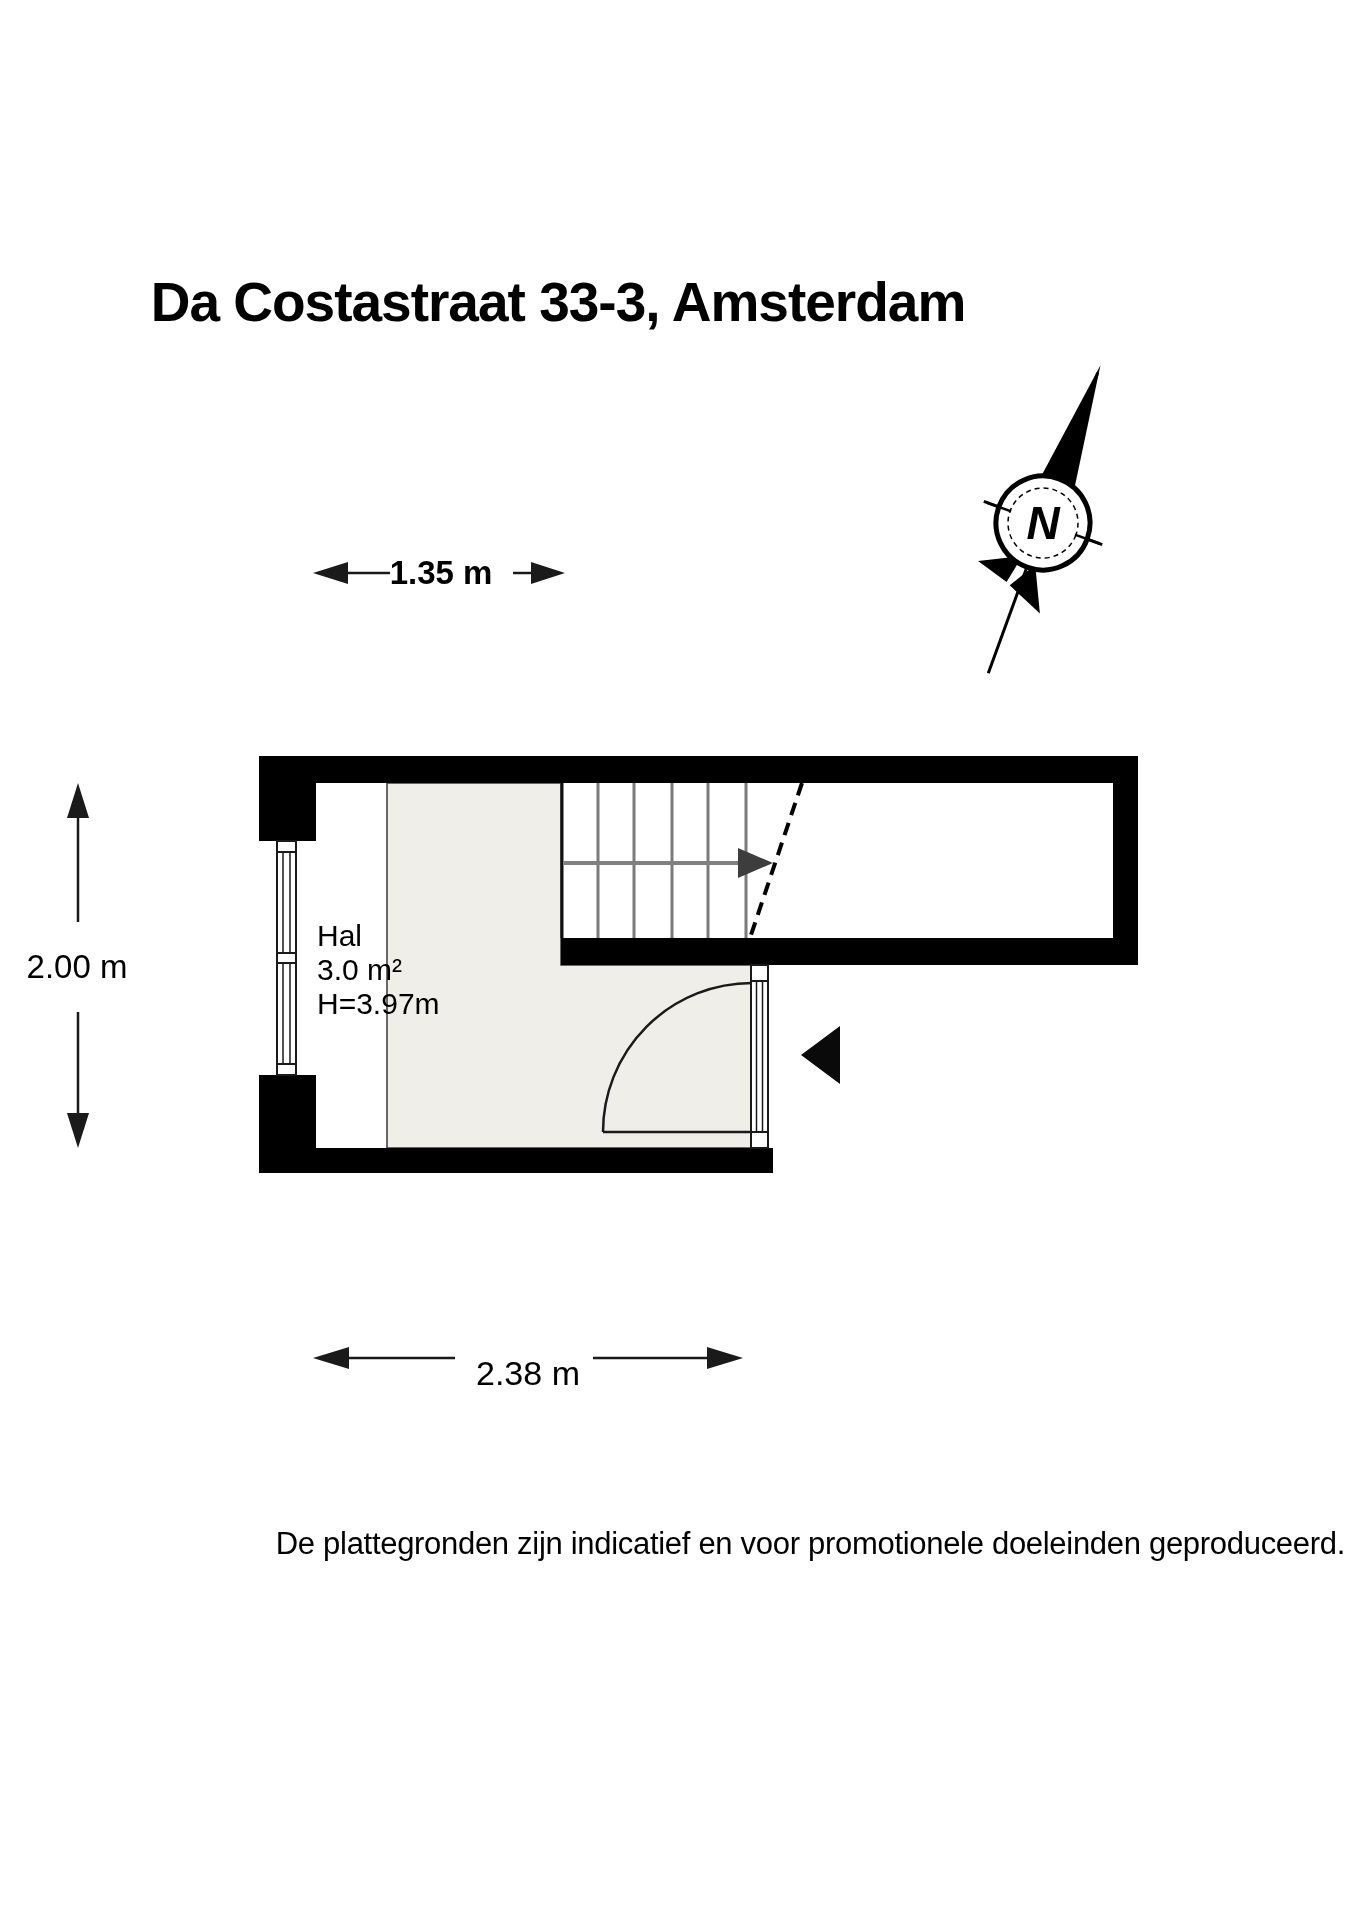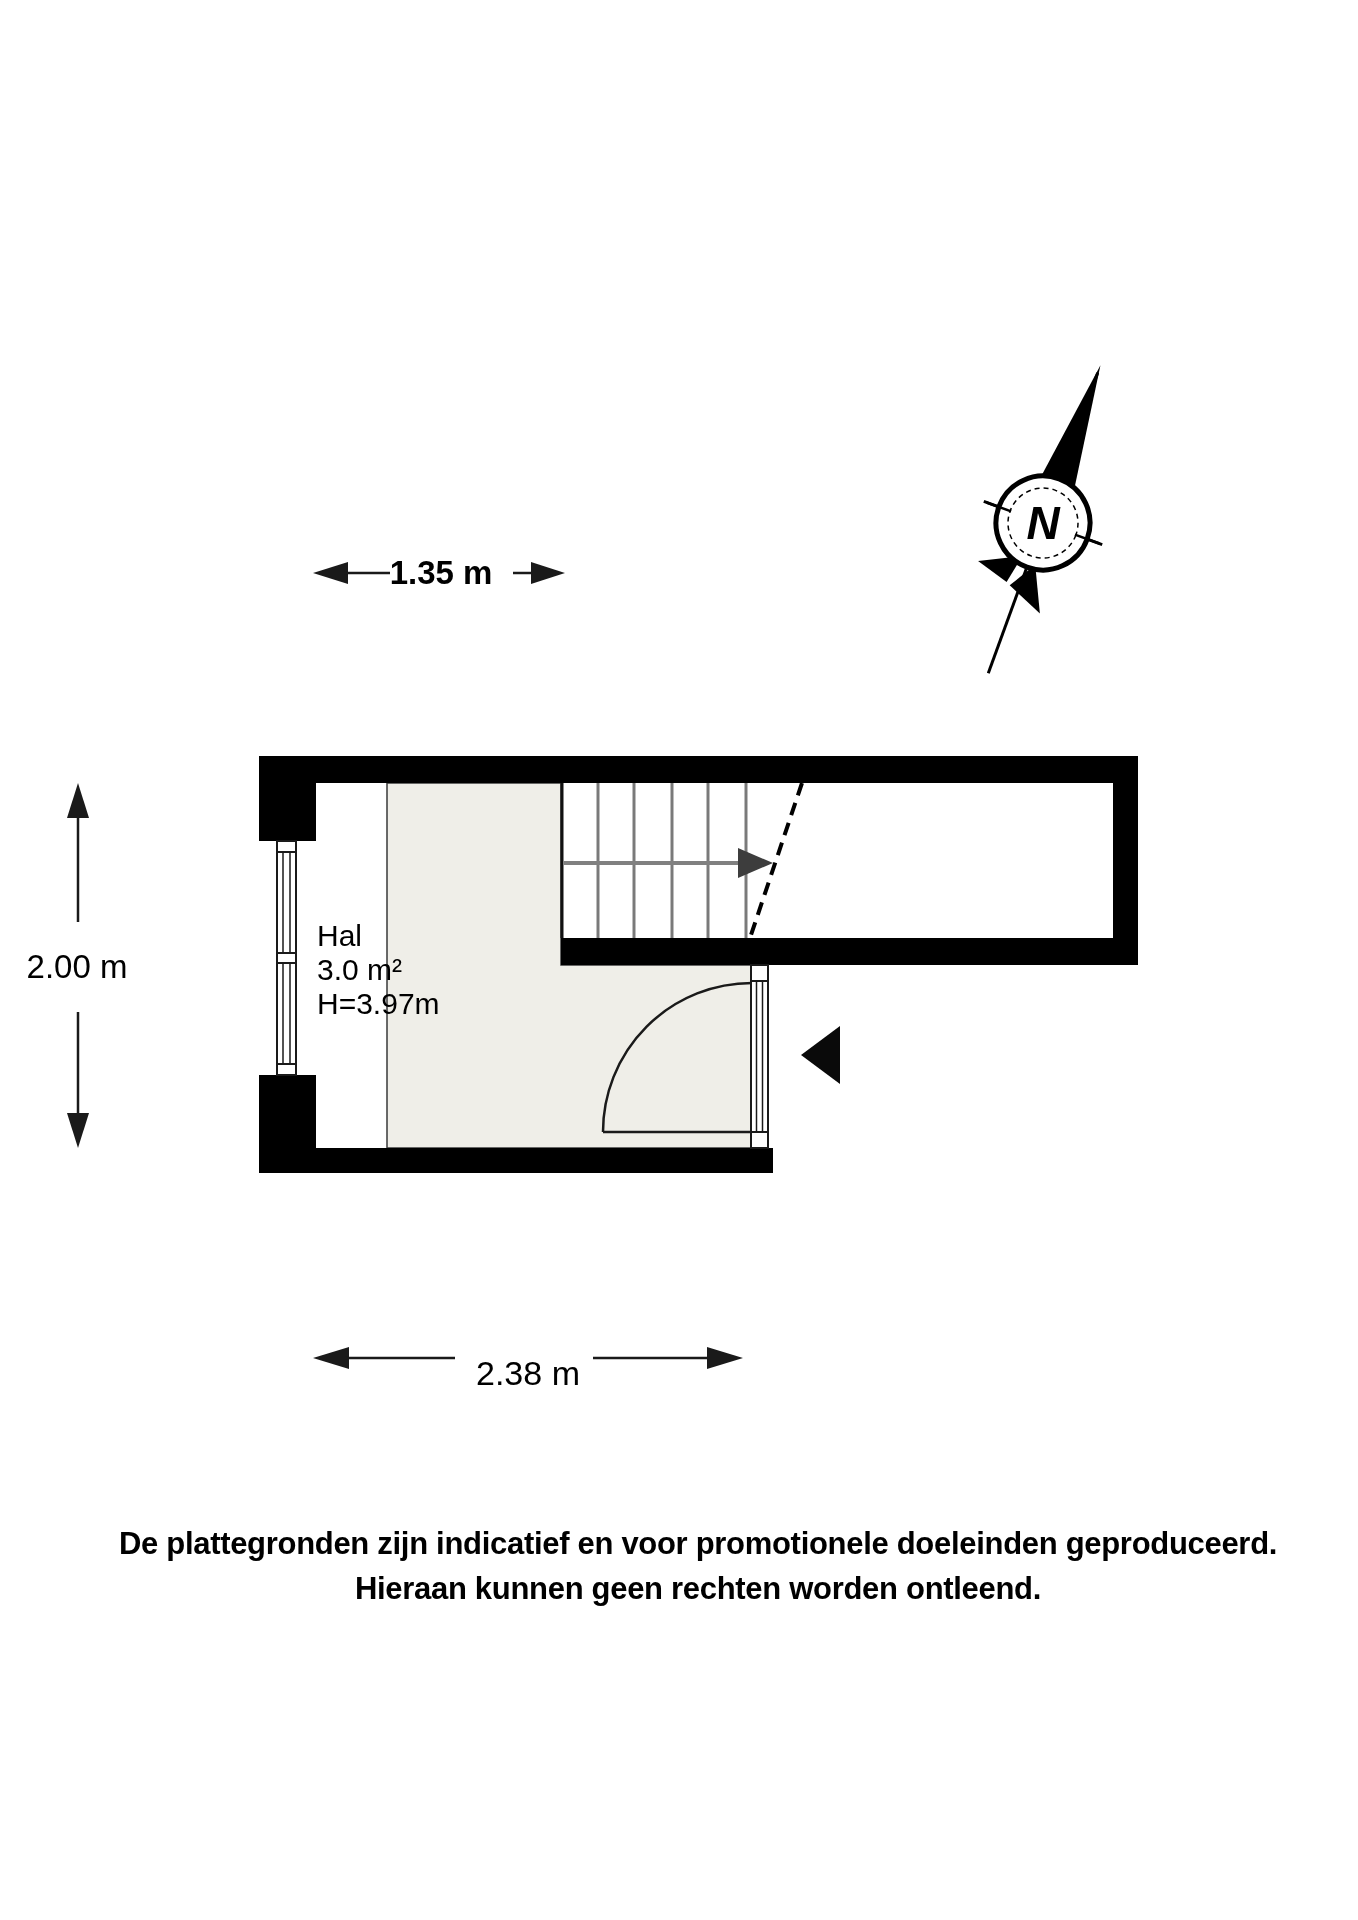--- a/index.html
+++ b/index.html
@@ -5,22 +5,22 @@
   html,body{margin:0;padding:0;background:#ffffff;}
   body{width:1358px;height:1920px;position:relative;overflow:hidden;
        font-family:"Liberation Sans", sans-serif;color:#000;}
   .abs{position:absolute;}
   #plan-svg{position:absolute;left:0;top:0;}
   .title-block{left:0;top:274px;width:1116px;text-align:center;
                font-weight:bold;font-size:55px;line-height:57px;letter-spacing:-1px;}
   .dim-label{font-size:33px;line-height:40px;text-align:center;width:200px;}
   .room-label{left:317px;top:919px;width:300px;text-align:left;
               font-size:30px;line-height:34px;}
-  .disclaimer{left:39px;top:1521px;width:1318px;text-align:center;
-              font-size:31px;line-height:45px;letter-spacing:-0.3px;font-weight:bold;}
+  .disclaimer{left:27px;top:1521px;width:1318px;text-align:right;
+              font-size:31px;line-height:45px;letter-spacing:-0.3px;}
   .wall{fill:#000000;stroke:none;}
   .thinline{stroke:#1a1a1a;stroke-width:2;fill:none;}
   svg text{font-family:"Liberation Sans", sans-serif;}
 </style>
 </head>
 <body>
 
 <svg id="plan-svg" width="1358" height="1920" viewBox="0 0 1358 1920">
 
   <polygon points="387,783 561,783 561,965 751,965 751,1148 387,1148" stroke="#3a3a3a" stroke-width="1.5" fill="#EFEEE8"></polygon>
@@ -102,30 +102,30 @@
       <circle cx="0" cy="0" r="47" fill="#ffffff" stroke="#000" stroke-width="5"></circle>
       <line x1="-60" y1="0" x2="-34" y2="0" stroke="#000" stroke-width="2.5"></line>
       <line x1="34" y1="0" x2="60" y2="0" stroke="#000" stroke-width="2.5"></line>
       <circle cx="0" cy="0" r="35" fill="none" stroke="#000" stroke-width="1.5" stroke-dasharray="5 4"></circle>
     </g>
     <text x="1043" y="539" text-anchor="middle" font-size="46" font-weight="bold" font-style="italic" fill="#000">N</text>
   </g>
 </svg>
 
 <div class="abs title-block">
+  <div>Da Costastraat 33-3, Amsterdam</div>
 </div>
 
 <div class="abs dim-label" style="left:341px;top:553px;font-weight:bold;">1.35 m</div>
 
 <div class="abs dim-label" style="left:-23px;top:947px;">2.00 m</div>
 
 <div class="abs dim-label" style="left:428px;top:1337px;font-size:34px;margin-top:16px;">2.38 m</div>
 
 <div class="abs room-label">
   <div>Hal</div>
   <div>3.0 m²</div>
   <div>H=3.97m</div>
 </div>
 
 <div class="abs disclaimer">
   <div>De plattegronden zijn indicatief en voor promotionele doeleinden geproduceerd.</div>
-  <div>Hieraan kunnen geen rechten worden ontleend.</div>
 </div>
 
 </body></html>

